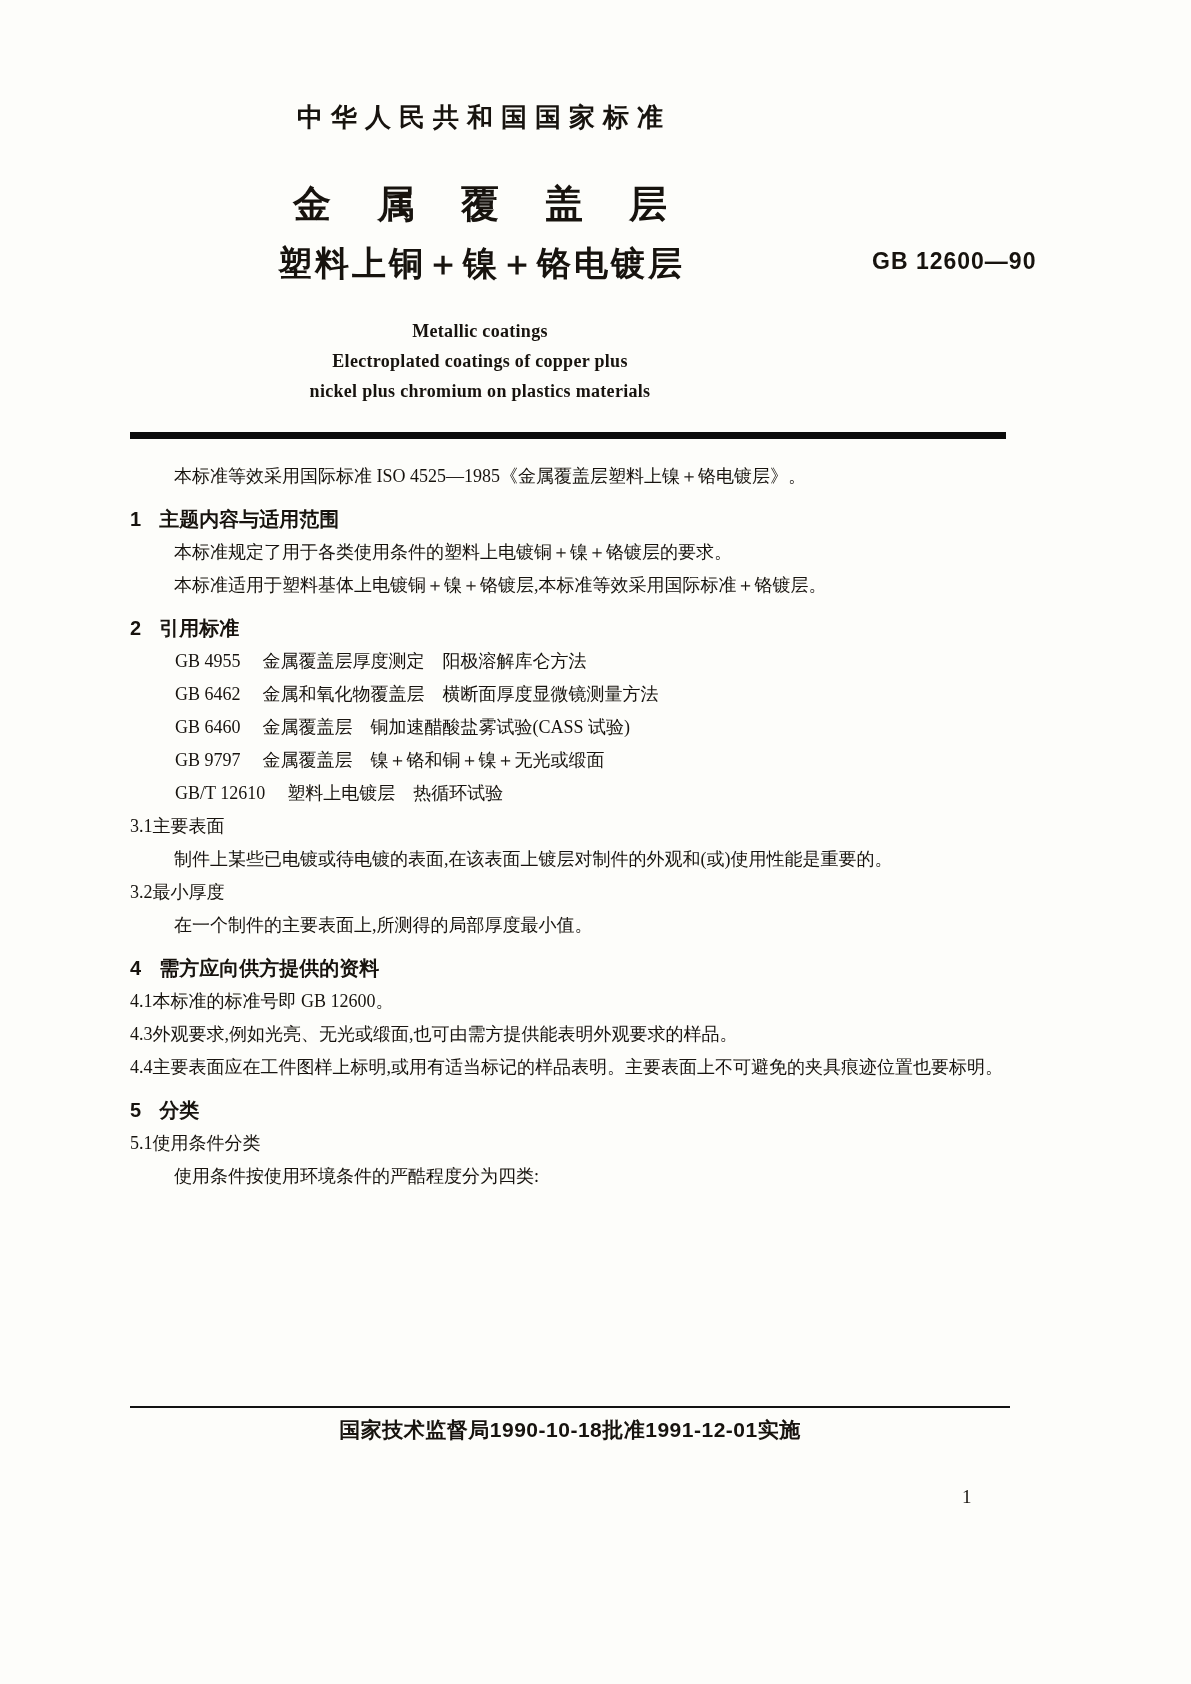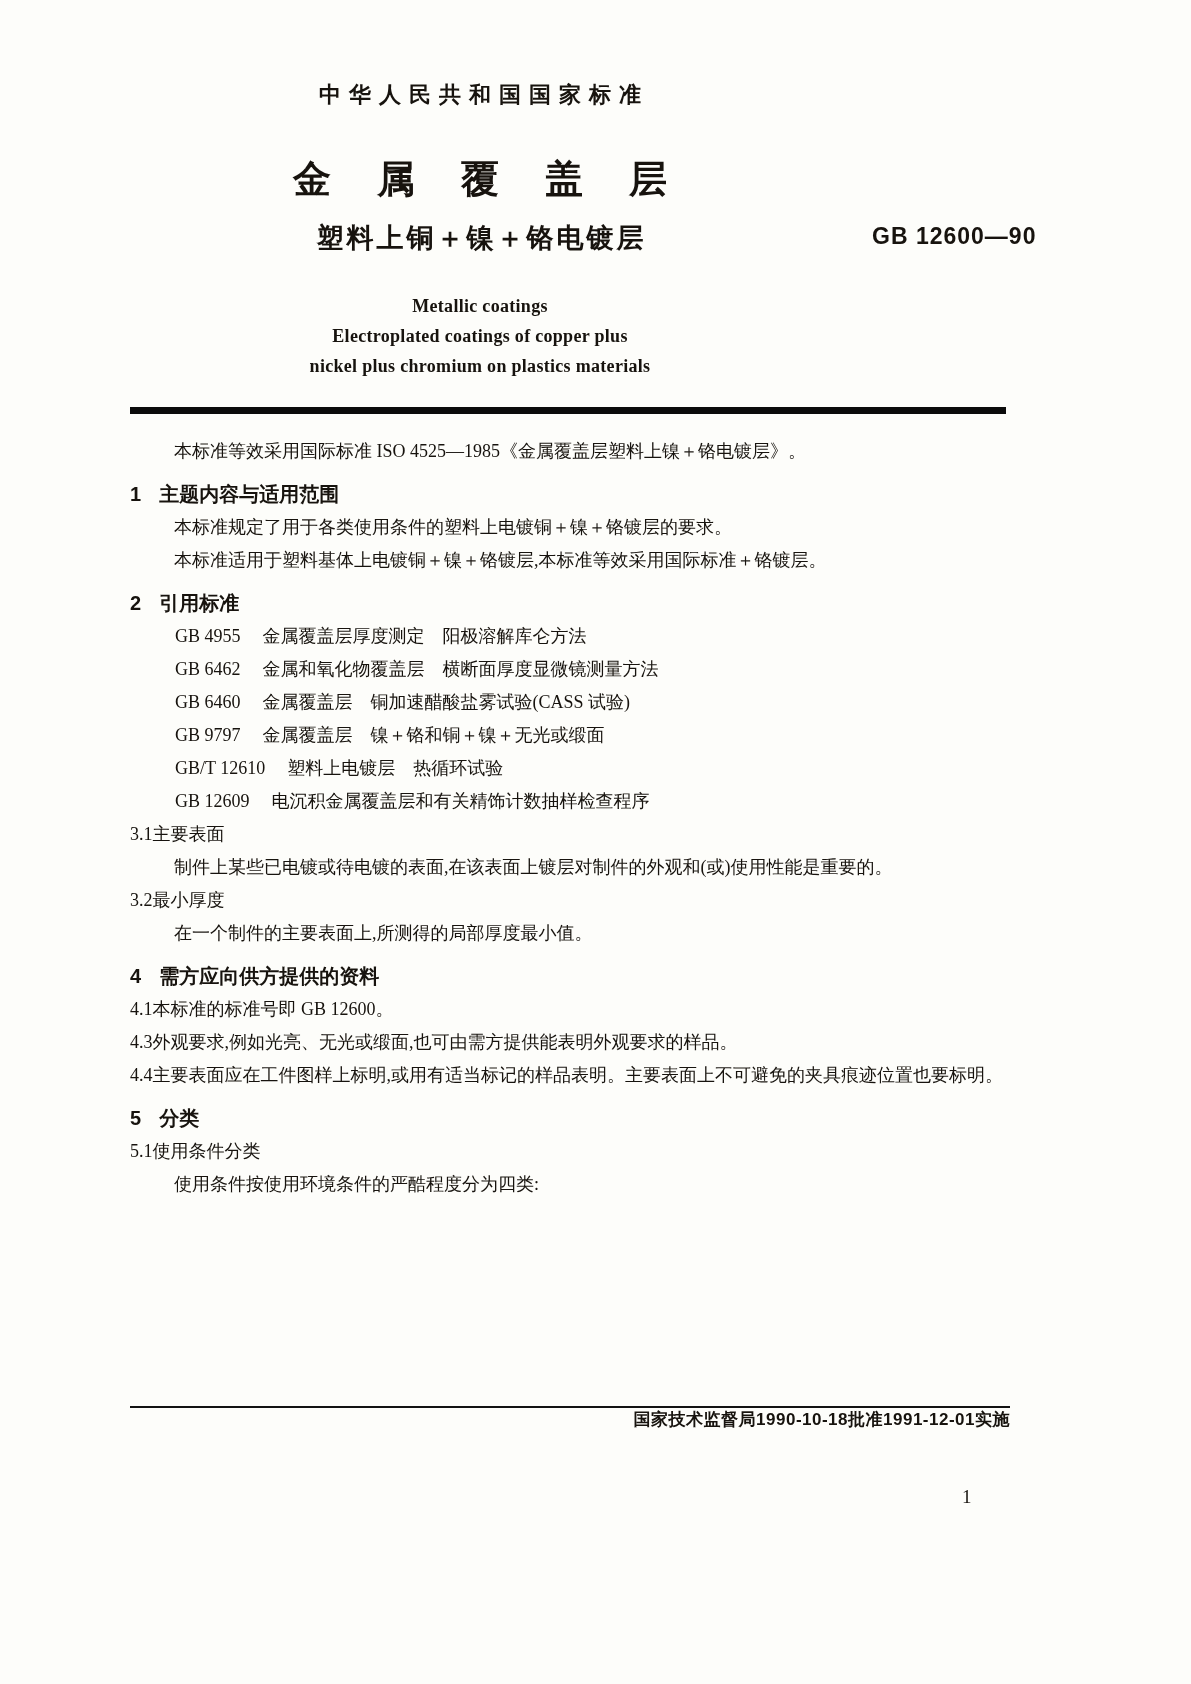--- a/index.html
+++ b/index.html
@@ -16,39 +16,39 @@
     overflow: hidden;
   }
   .content { position: absolute; left: 130px; top: 0; width: 880px; }
 
   .header-col {
     width: 700px;
     text-align: center;
     font-family: "Liberation Sans", "DejaVu Sans", sans-serif;
   }
   .std-label {
-    padding-top: 80px;
-    font-size: 22px;
+    padding-top: 100px;
+    font-size: 26px;
     font-weight: 700;
     letter-spacing: 8px;
     text-indent: 8px;
     white-space: nowrap;
     font-family: Liberation Serif, serif;
   }
   .title-cn {
     margin-top: 44px;
     font-size: 38px;
     font-weight: 700;
     letter-spacing: 46px;
     text-indent: 46px;
     white-space: nowrap;
   }
   .subtitle-row { position: relative; margin-top: 10px; height: 46px; }
   .subtitle-cn {
-    font-size: 27px;
+    font-size: 34px;
     font-weight: 700;
     letter-spacing: 3px;
     text-indent: 3px;
     line-height: 46px;
     white-space: nowrap;
   }
   .std-no {
     position: absolute;
     left: 742px;
     top: 8px;
@@ -83,23 +83,24 @@
 
   .ref { padding-left: 45px; }
   .ref-code { display: inline-block; margin-right: 22px; }
 
   .sub-num { display: inline-block; }
 
   .footer { position: absolute; left: 130px; top: 1406px; width: 880px; }
   .footer-rule { height: 2px; background: #121212; }
   .footer-row {
     display: flex;
-    justify-content: flex-end;
+    justify-content: center;
+    margin-top: 8px;
     font-family: "Liberation Sans", "DejaVu Sans", sans-serif;
-    font-size: 17px;
+    font-size: 21px;
     font-weight: 700;
     letter-spacing: 0.5px;
   }
   .page-num { position: absolute; left: 962px; top: 1486px; font-size: 19px; }
 </style>
 </head>
 <body>
 
 <div class="page">
   <div class="content">
@@ -140,23 +141,20 @@
       </div>
       <div class="body ref">
         <span class="ref-code">GB 6460</span><span>金属覆盖层　铜加速醋酸盐雾试验(CASS 试验)</span>
       </div>
       <div class="body ref">
         <span class="ref-code">GB 9797</span><span>金属覆盖层　镍＋铬和铜＋镍＋无光或缎面</span>
       </div>
       <div class="body ref">
         <span class="ref-code">GB/T 12610</span><span>塑料上电镀层　热循环试验</span>
       </div>
-      <div class="body ref">
-        <span class="ref-code">GB 12609</span><span>电沉积金属覆盖层和有关精饰计数抽样检查程序</span>
-      </div>
     </div>
 
     <div class="body sub-label">
       <span class="sub-num">3.1</span><span>主要表面</span>
     </div>
     <p class="body para">制件上某些已电镀或待电镀的表面,在该表面上镀层对制件的外观和(或)使用性能是重要的。</p>
     <div class="body sub-label">
       <span class="sub-num">3.2</span><span>最小厚度</span>
     </div>
     <p class="body para">在一个制件的主要表面上,所测得的局部厚度最小值。</p>

